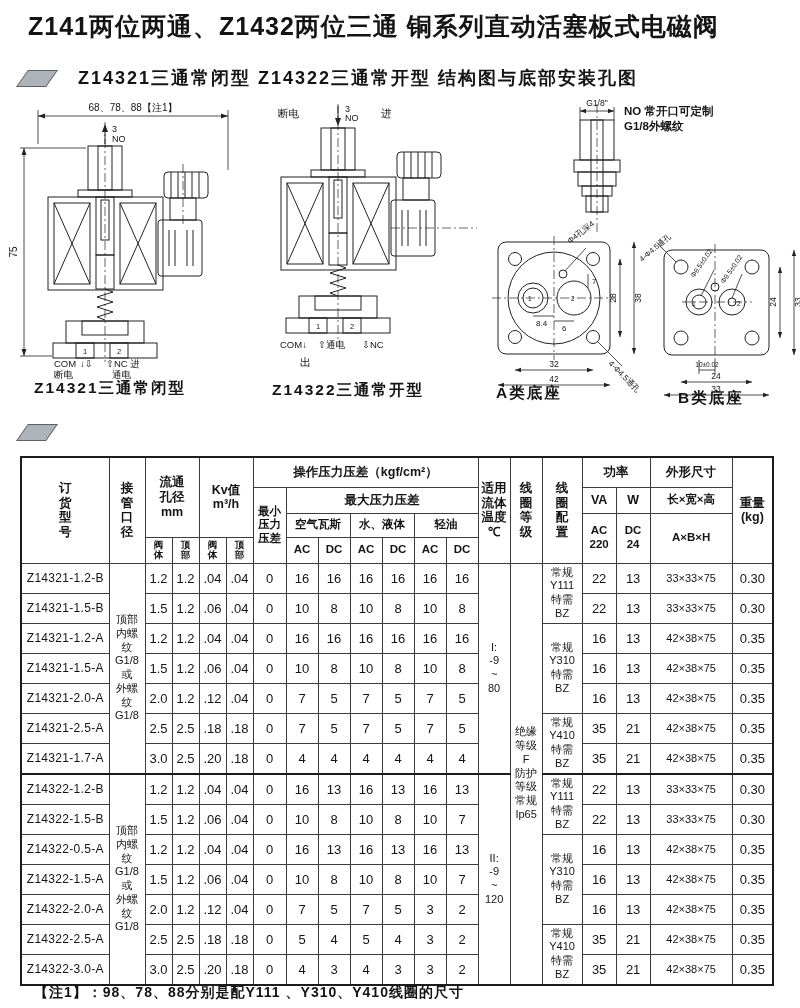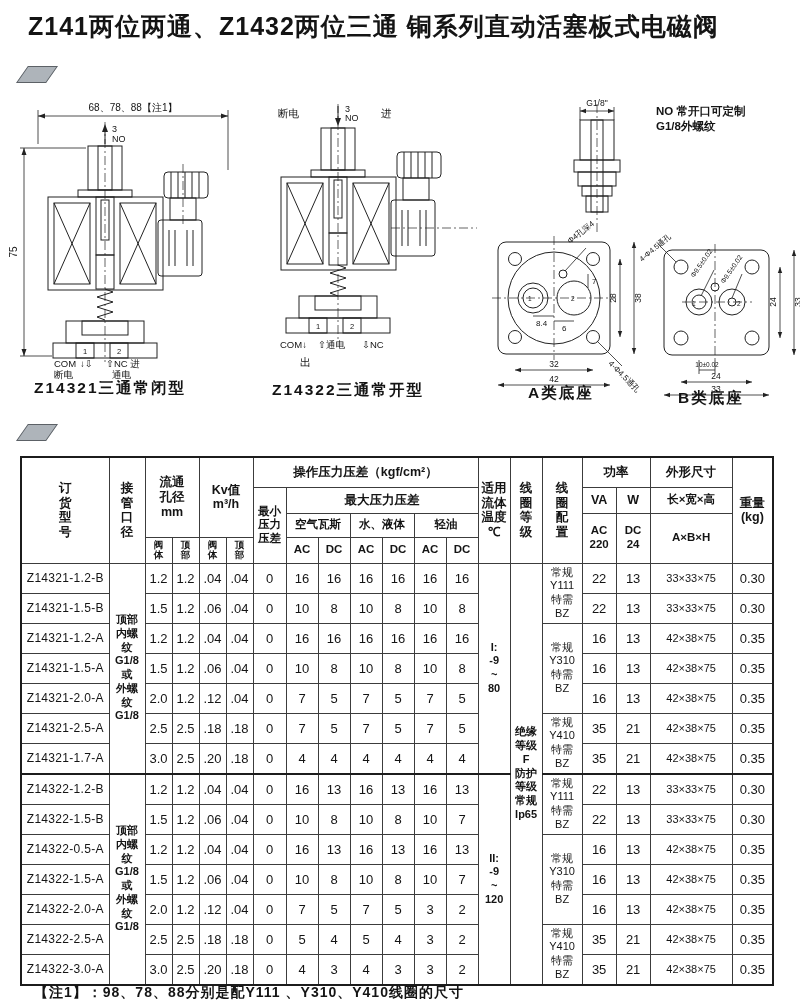--- a/index.html
+++ b/index.html
@@ -8,51 +8,52 @@
     font-family:"Liberation Sans",sans-serif;color:#141414;overflow:hidden;
   }
   .abs{position:absolute;}
   
   .doc-title{top:10px;left:28px;font-size:25px;font-weight:bold;letter-spacing:1px;white-space:nowrap;text-align:right;}
   .sec-head{display:flex;align-items:center;font-size:18px;font-weight:bold;letter-spacing:2px;white-space:nowrap;}
   .sec1{top:66px;left:14px;}
   .sec2{top:424px;left:14px;}
   .para{width:28px;height:15px;background:#aeb4ba;border:1.5px solid #5c6166;transform:skewX(-35deg);margin:0 26px 0 8px;}
   .caption{font-size:15.5px;font-weight:bold;letter-spacing:2px;white-space:nowrap;}
-  .fit-note{top:104px;left:656px;font-size:11.5px;font-weight:bold;line-height:1.3;white-space:pre-line;}
+  .fit-note{top:104px;left:624px;font-size:11.5px;font-weight:bold;line-height:1.3;white-space:pre-line;}
   .footnote{top:984px;left:34px;font-size:14px;font-weight:bold;letter-spacing:1px;white-space:nowrap;}
   
   svg{overflow:visible;}
   svg line,svg path,svg rect,svg circle,svg polyline,svg polygon{stroke:#222;fill:none;stroke-width:1;}
   svg text{font-family:"Liberation Sans",sans-serif;fill:#141414;stroke:none;}
   .cl{stroke-dasharray:9 3 2 3;stroke-width:0.7;}
   .dim{stroke-width:0.8;}
   .solid{fill:#222;stroke:none;}
   
   #spec{border-collapse:collapse;table-layout:fixed;width:752px;position:absolute;left:20px;top:456px;border:2px solid #1c1c1c;}
   #spec th,#spec td{border:1px solid #3c3c3c;padding:0;text-align:center;vertical-align:middle;overflow:hidden;}
   #spec thead th{font-size:12.5px;font-weight:bold;line-height:1.18;white-space:pre-line;}
   #spec thead th.sub{font-size:9.5px;line-height:1.1;}
   #spec thead th.mid{font-size:11.5px;}
   #spec thead tr.r1{height:30px;} #spec thead tr.r2{height:26px;}
   #spec thead tr.r3{height:24px;padding-left:43px;} #spec thead tr.r4{height:26px;}
   #spec tbody td{font-size:13px;height:29px;}
   #spec td.model{font-size:12px;letter-spacing:0.3px;}
-  #spec td.wrap{white-space:pre-line;font-size:11px;line-height:1.25;font-weight:bold;}
+  #spec td.wrap{white-space:pre-line;font-size:11px;line-height:1.25;font-weight:normal;}
   #spec td.cfg{font-weight:normal;font-size:11px;}
   #spec td.dims{font-size:11px;}
   #spec tr.group-start td{border-top:2.5px solid #1c1c1c;}
 </style>
 </head>
 <body>
 
 <div class="abs doc-title">Z141两位两通、Z1432两位三通  铜系列直动活塞板式电磁阀</div>
 
 <div class="abs sec-head sec1">
   <div class="para"></div>
+  <span>Z14321三通常闭型  Z14322三通常开型   结构图与底部安装孔图</span>
 </div>
 
 <svg class="abs" style="left:8px;top:100px" width="235" height="280" viewBox="0 0 235 280">
   <defs>
     <pattern id="hnc" patternUnits="userSpaceOnUse" width="5" height="5" patternTransform="rotate(45)">
       <rect width="5" height="5" fill="#fff" stroke="none"></rect>
       <line x1="0" y1="0" x2="0" y2="5" stroke="#555" stroke-width="1.1"></line>
     </pattern>
   </defs>
 
@@ -247,21 +248,21 @@
     <path class="solid" d="M123,140 l-6,-2.2 v4.4 z"></path>
   <text x="84" y="137" font-size="8.5" text-anchor="middle">32</text>
   <line class="dim" x1="28" y1="155" x2="140" y2="155"></line>
   <path class="solid" d="M28,155 l6,-2.2 v4.4 z"></path>
     <path class="solid" d="M140,155 l-6,-2.2 v4.4 z"></path>
   <text x="84" y="152" font-size="8.5" text-anchor="middle">42</text>
 
   <line class="dim" x1="127" y1="111" x2="152" y2="136"></line>
   <text x="138" y="134" font-size="8" transform="rotate(45 138 134)">4-Φ4.5通孔</text>
 </svg>
-<div class="abs caption" style="left:528px;top:383px">A类底座</div>
+<div class="abs caption" style="left:496px;top:383px">A类底座</div>
 
 <svg class="abs" style="left:642px;top:236px" width="160" height="168" viewBox="0 0 160 168">
   <rect x="22" y="14" width="105" height="105" rx="8" fill="#fff"></rect>
   <circle cx="39" cy="31" r="7"></circle>
     <circle cx="110" cy="31" r="7"></circle>
   <circle cx="39" cy="102" r="7"></circle>
     <circle cx="110" cy="102" r="7"></circle>
   <circle cx="57" cy="66" r="13"></circle>
     <circle cx="57" cy="66" r="7"></circle>
   <circle cx="90" cy="66" r="13"></circle>

